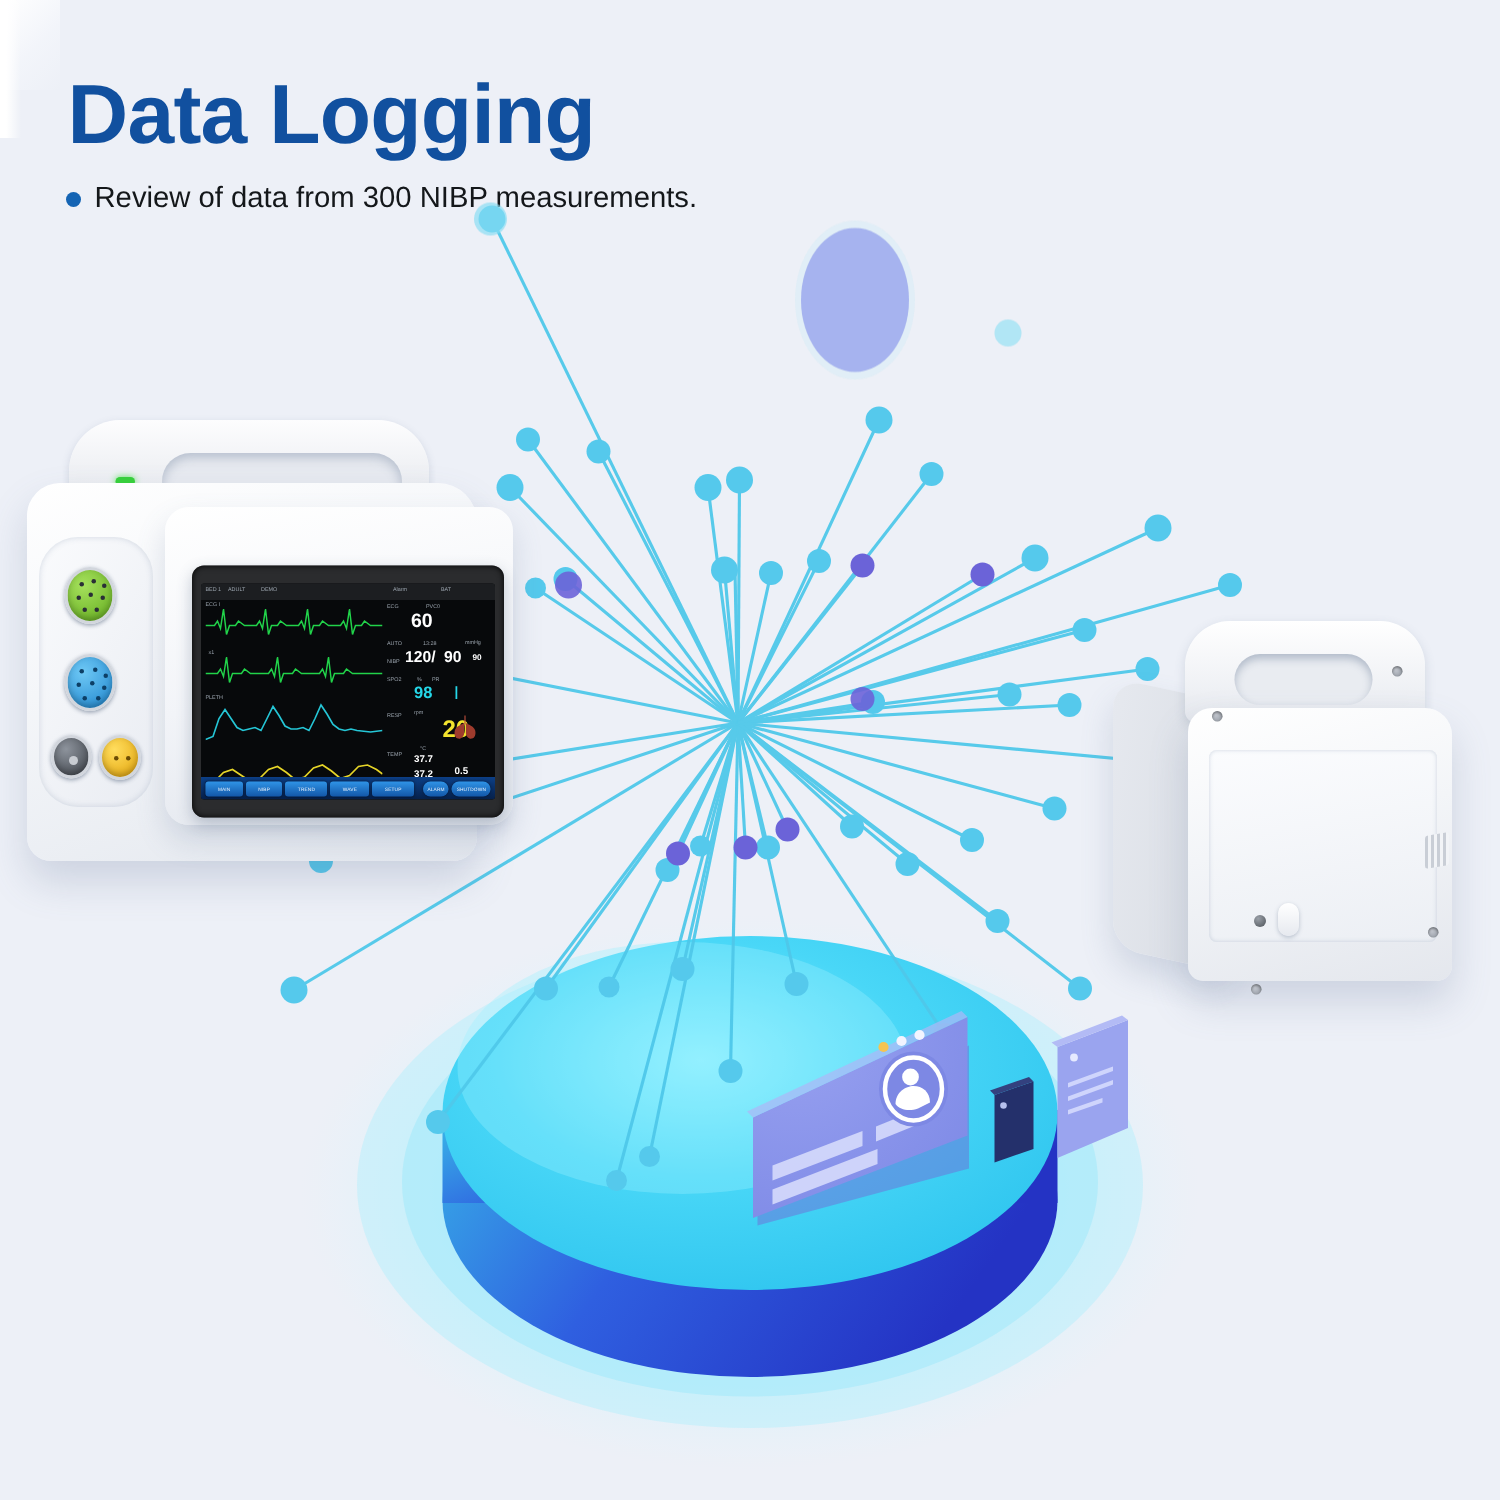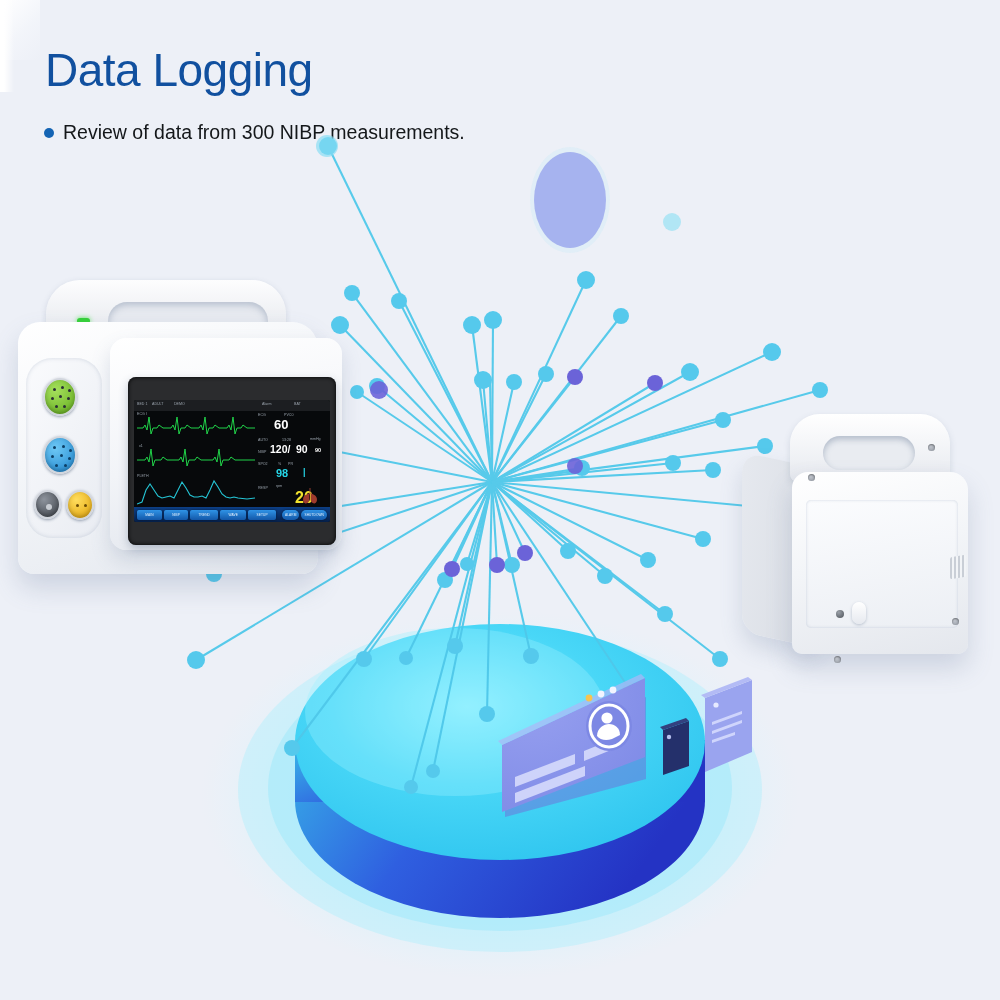--- a/index.html
+++ b/index.html
@@ -19,21 +19,21 @@
     background: linear-gradient(90deg,#ffffff 0%, #ffffff 30%, rgba(255,255,255,0) 100%);
   }
   .edge-strip2 {
     position: absolute; left: 0; top: 0; width: 40px; height: 60px;
     background: linear-gradient(135deg,#ffffff 0%, rgba(246,248,252,0.6) 55%, rgba(237,240,247,0) 100%);
   }
 
   
   .title {
     position: absolute; left: 45px; top: 43px;
-    font-size: 46px; font-weight: normal; color: #11509f;
+    font-size: 56px; font-weight: bold; color: #11509f;
     letter-spacing: -0.5px;
   }
   .bullets { position: absolute; left: 44px; top: 120px; width: 920px; }
   .bullet-row {
     display: flex; align-items: flex-start;
     margin-bottom: 17px;
   }
   .bullet-dot {
     width: 10px; height: 10px; border-radius: 50%;
     background: #1464b4; margin-top: 8px; margin-right: 9px; flex: 0 0 auto;
@@ -92,21 +92,21 @@
   .port-dark  { left: 8px;  top: 132px; width: 27px; height: 29px; background: radial-gradient(circle at 35% 30%, #8d939c, #3c4148); }
   .port-yellow{ left: 40px; top: 132px; width: 28px; height: 30px; background: radial-gradient(circle at 35% 30%, #ffdd5e, #e2a309); }
   .port-pin { position:absolute; width:3px; height:3px; border-radius:50%; background:#2a2f36; }
 
   
   .screen-bezel {
     position: absolute; left: 110px; top: 99px;
     width: 208px; height: 168px;
     background: #2b2c2e; border-radius: 8px;
     box-shadow: inset 0 0 4px #000, 0 4px 10px rgba(60,80,110,.3);
-    padding: 23px 6px;
+    padding: 12px 6px;
   }
   .screen {
     position: relative; width: 100%; height: 100%;
     background: #07090b; border-radius: 2px; overflow: hidden;
   }
   .scr-topbar {
     position: absolute; left: 0; top: 0; width: 100%; height: 11px;
     background: #1c1e21;
   }
   .lbl { position: absolute; font-size: 3.6px; color: #9aa3ad; }

